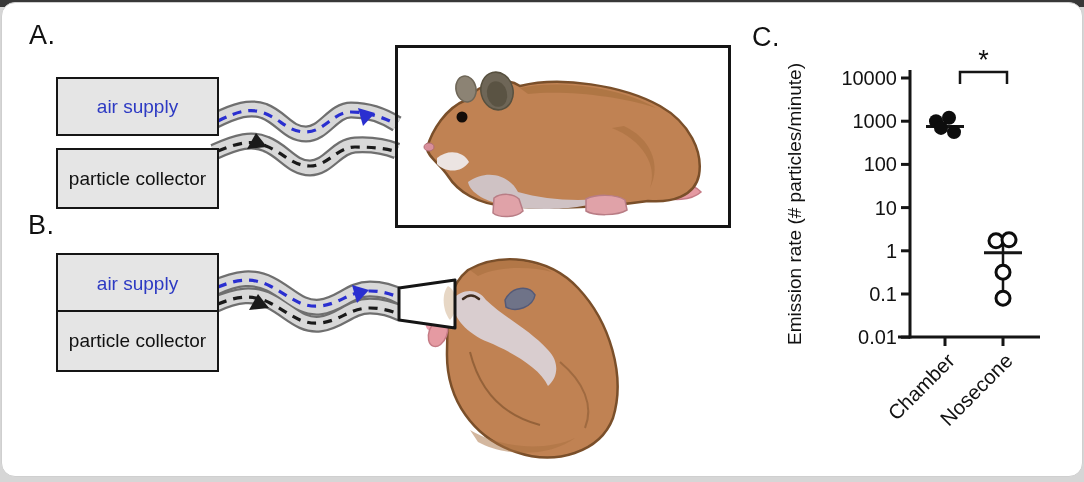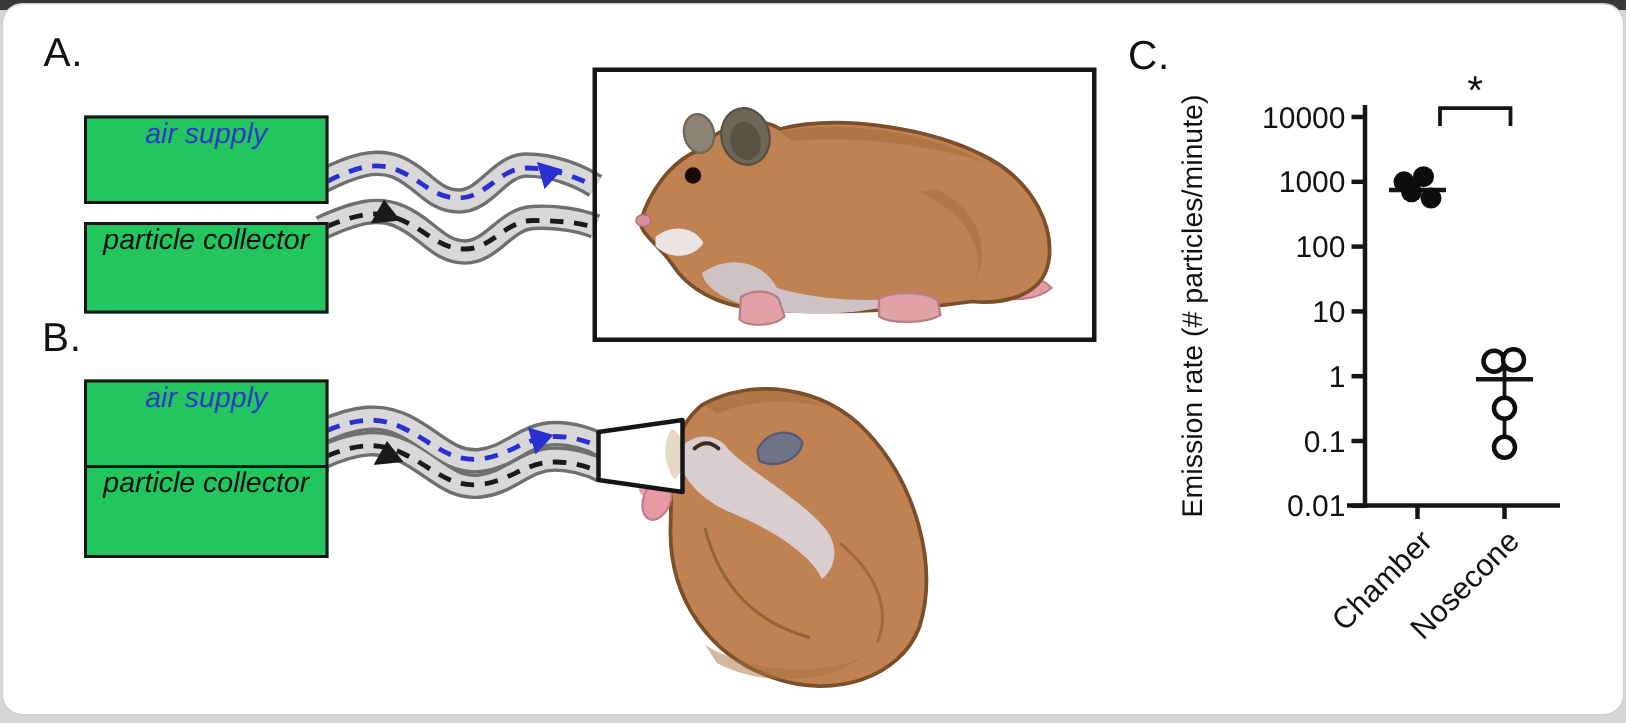--- a/index.html
+++ b/index.html
@@ -9,23 +9,23 @@
     font-family:"Liberation Sans",sans-serif;
   }
   .card{
     position:absolute;top:2px;left:1px;right:1px;bottom:5px;
     background:#ffffff;border:1px solid #cfcfcf;border-radius:14px;
   }
   .panel-letter{
     position:absolute;font-size:27px;color:#111;letter-spacing:.5px;
   }
   .schem-box{
-    position:absolute;border:2.5px solid #151515;background:#22c55e;
-    display:flex;align-items:flex-start;justify-content:center;
-    font-size:19px;color:#111;z-index:3;font-style:italic;
+    position:absolute;border:2.5px solid #151515;background:#e5e5e5;
+    display:flex;align-items:center;justify-content:center;
+    font-size:19px;color:#111;z-index:3;
   }
   .blue-text{color:#2d3ac3;}
   svg.canvas{position:absolute;top:0;left:0;z-index:2;}
   .chamber-rect{
     position:absolute;border:3px solid #151515;background:transparent;z-index:4;
   }
 </style>
 </head>
 <body>
 

